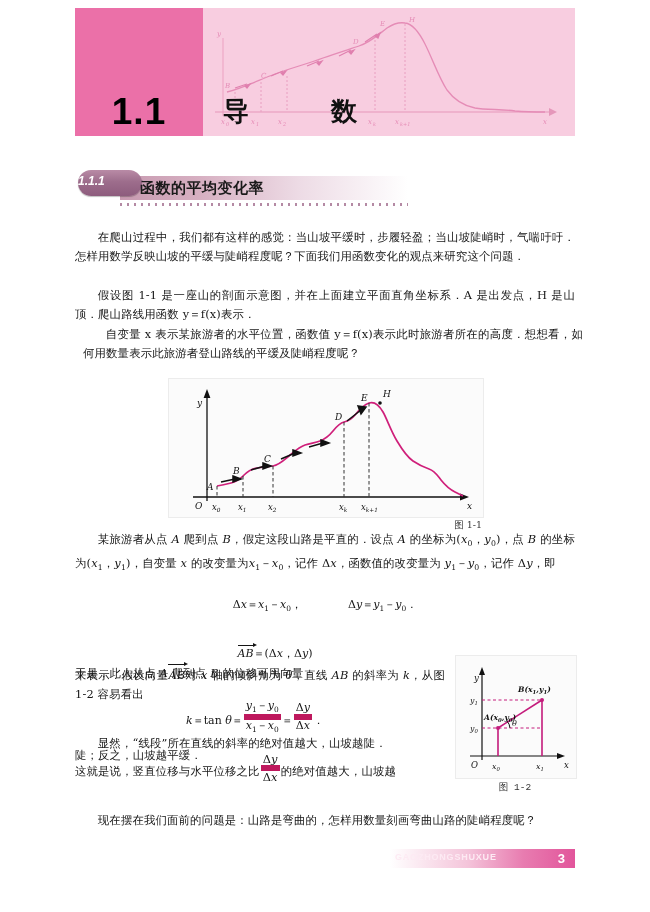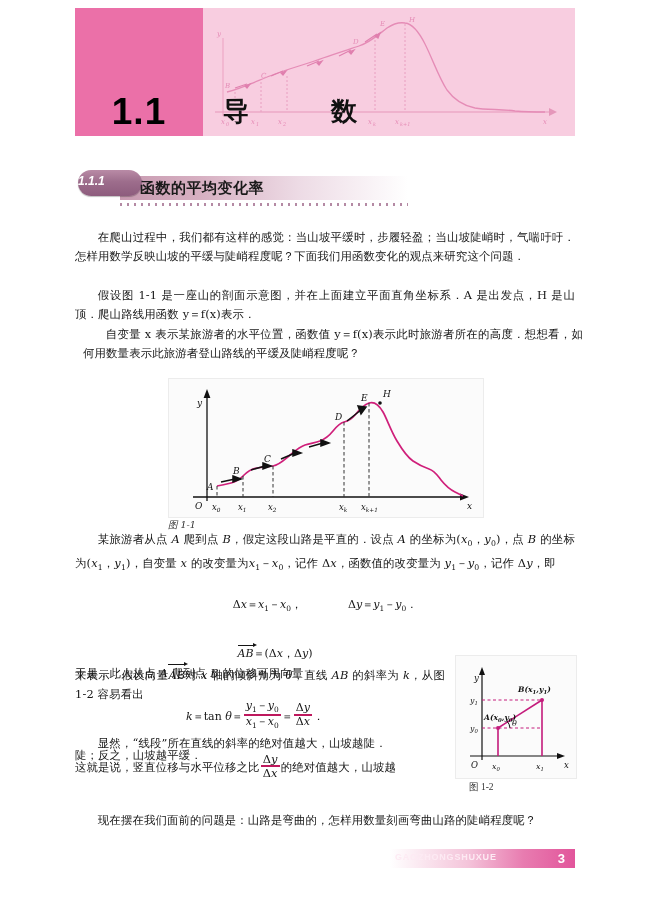--- a/index.html
+++ b/index.html
@@ -102,52 +102,51 @@
   .f-dxdy{left:175px;top:597px;width:300px;}
   .f-ab{left:150px;top:646px;width:250px;}
   .f-k{left:130px;top:700px;width:250px;}
 
   .gap{display:inline-block;width:46px;}
 
   
   .it{font-style:italic;}
   sub{font-size:.68em;}
   .frac{display:inline-block;vertical-align:-0.52em;text-align:center;line-height:1.08;margin:0 1px;}
-  .frac .num{display:block;border-bottom:2px solid #be185d;padding:0 2px;}
+  .frac .num{display:block;border-bottom:6px solid #be185d;padding:0 2px;}
   .frac .den{display:block;padding:0 2px;}
   .vecbar{position:relative;display:inline-block;}
   .vecbar::after{
     content:"";position:absolute;left:0;right:-1px;top:-2px;height:1px;background:#151515;
   }
   .vecbar::before{
     content:"";position:absolute;right:-3px;top:-4px;
     border-left:4px solid #151515;border-top:2px solid transparent;border-bottom:2px solid transparent;
   }
 
   
   .fig1-box{
     position:absolute;left:168px;top:378px;width:314px;height:138px;
     background:#fbfbfb;border:1px solid #ececec;
   }
   .fig1-cap{
-    position:absolute;left:168px;top:519px;width:314px;text-align:left;
+    position:absolute;left:168px;top:519px;width:314px;text-align:right;
     font-size:9.5px;color:#333;
     font-family:"DejaVu Serif","Liberation Serif",serif;
-    font-style:italic;
   }
 
   
   .fig2-box{
     position:absolute;left:455px;top:655px;width:120px;height:122px;
     background:#fbfbfb;border:1px solid #ececec;
   }
   .fig2-cap{
-    position:absolute;left:469px;top:781px;width:120px;text-align:left;
+    position:absolute;left:455px;top:781px;width:120px;text-align:center;
     font-size:9.5px;color:#333;
-    font-family:Liberation Serif, serif;
+    font-family:Liberation Mono, monospace;
   }
 
   
   .footer{
     position:absolute;left:390px;top:849px;width:185px;height:19px;
     background:linear-gradient(to right,#ffffff 0%,#f4c4da 42%,#e87cb0 72%,#e2559b 100%);
   }
   .footer-brand{
     position:absolute;left:395px;top:852px;
     font-size:9px;letter-spacing:.8px;

